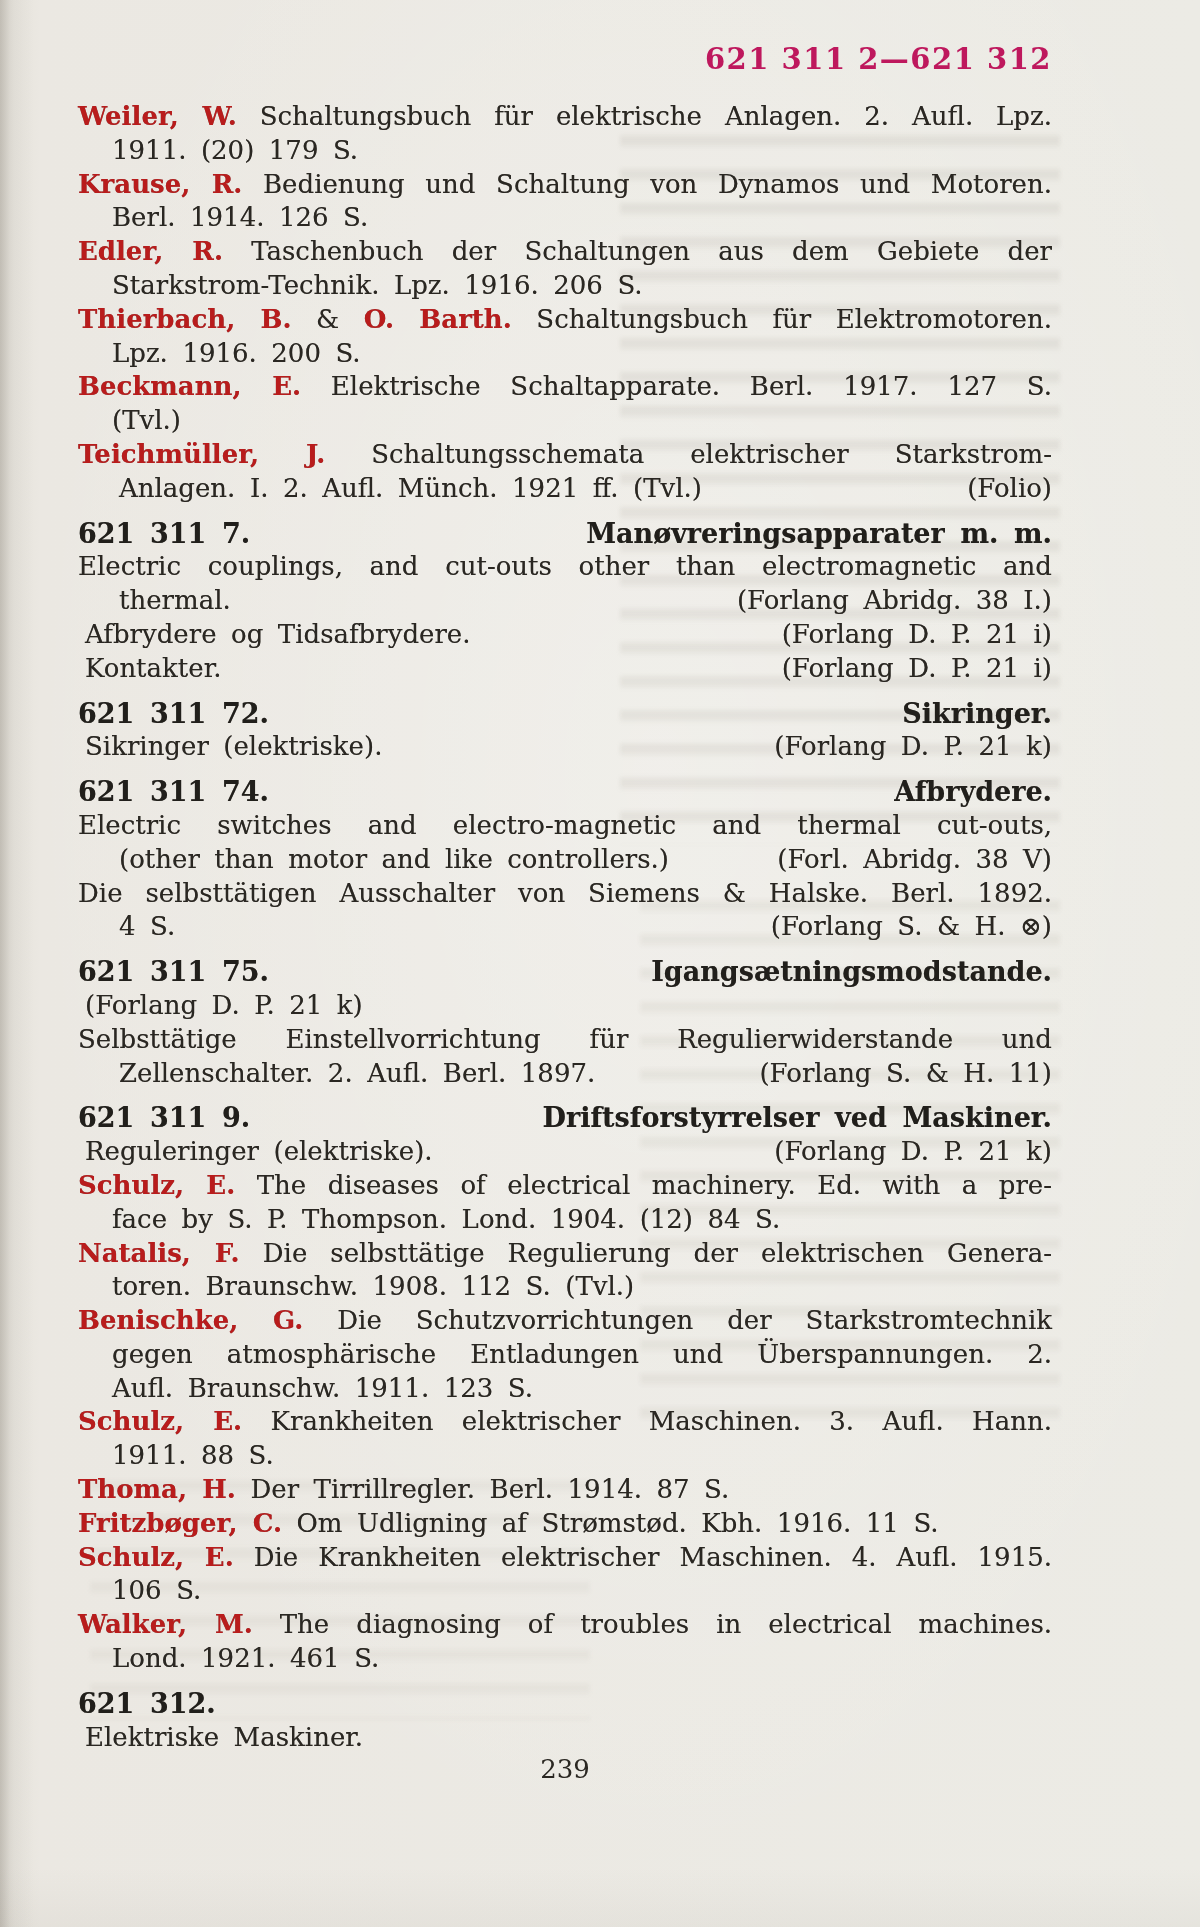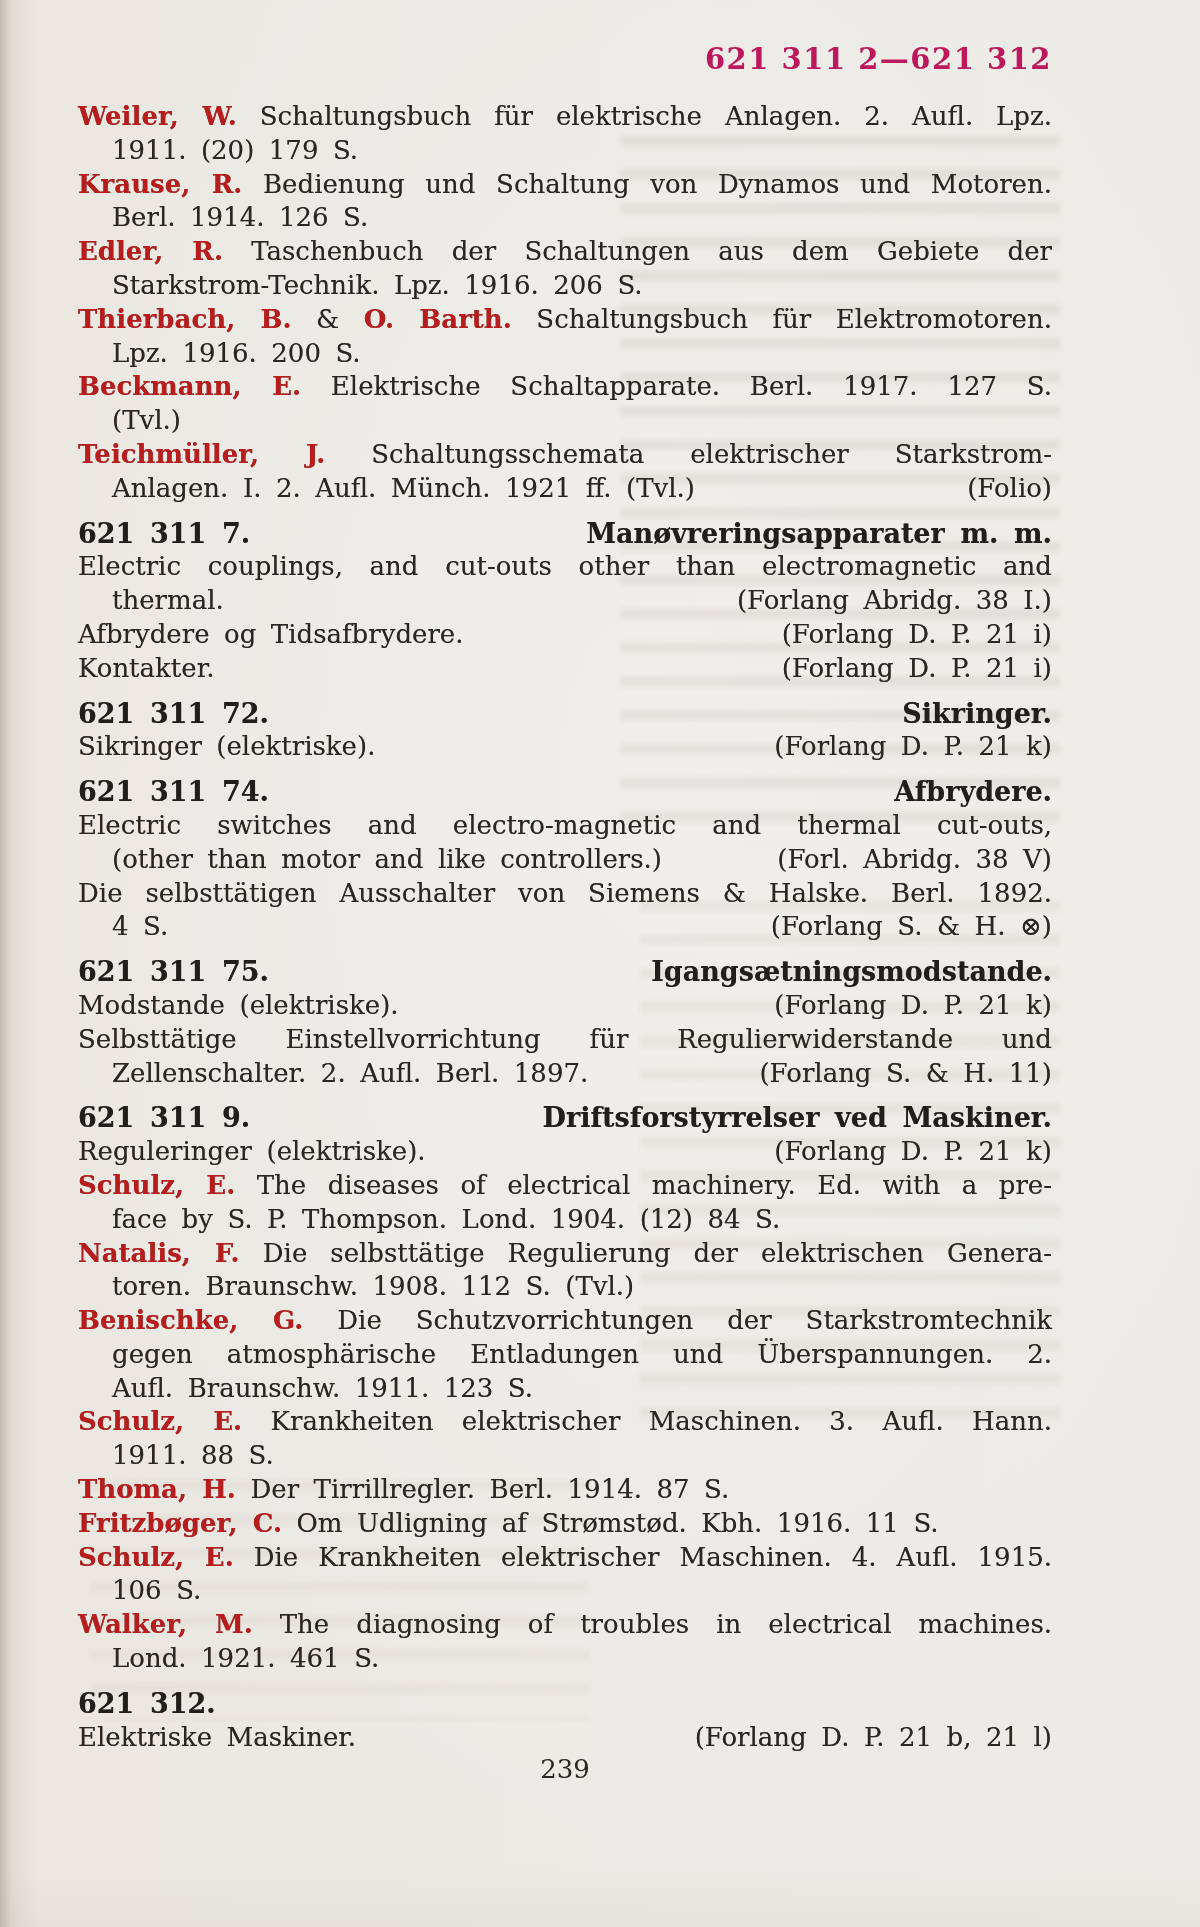--- a/index.html
+++ b/index.html
@@ -59,21 +59,21 @@
     width: 974px;
     font-size: 26px;
     line-height: 33.8px;
     word-spacing: 0.24em;
     text-shadow: 0 0 0.5px rgba(42,39,34,0.55);
   }
   .line { min-height: 33.8px; }
   .line .b { font-weight: 700; color: #b91c1c; }
   .ind { padding-left: 34px; }
   .just { text-align: justify; text-align-last: justify; }
-  .split { display: flex; justify-content: space-between; }
+  .split { display: flex; justify-content: space-between; margin-left: 7px; }
   .split .left { flex: 0 1 auto; }
   .split .ref { flex: 0 0 auto; text-align: right; }
   .section {
     display: flex;
     justify-content: space-between;
     margin-top: 11px;
     font-weight: 700;
     font-size: 27px;
     color: #211f1b;
   }
@@ -150,21 +150,20 @@
     <div class="line just"><span class="left"><span>Die selbsttätigen Ausschalter von Siemens &amp; Halske. Berl. 1892.</span></span></div>
     <div class="line ind split">
       <span class="left"><span>4 S.</span></span>
       <span class="ref">(Forlang S. &amp; H. ⊗)</span>
     </div>
     <div class="line section">
       <span>621 311 75.</span>
       <span>Igangsætningsmodstande.</span>
     </div>
     <div class="line split">
-      <span class="left"><span>Modstande (elektriske).</span></span>
       <span class="ref">(Forlang D. P. 21 k)</span>
     </div>
     <div class="line just"><span class="left"><span>Selbsttätige Einstellvorrichtung für Regulierwiderstande und</span></span></div>
     <div class="line ind split">
       <span class="left"><span>Zellenschalter. 2. Aufl. Berl. 1897.</span></span>
       <span class="ref">(Forlang S. &amp; H. 11)</span>
     </div>
     <div class="line section">
       <span>621 311 9.</span>
       <span>Driftsforstyrrelser ved Maskiner.</span>
@@ -186,17 +185,16 @@
     <div class="line"><span class="left"><span class="b">Fritzbøger, C.</span><span> Om Udligning af Strømstød. Kbh. 1916. 11 S.</span></span></div>
     <div class="line just"><span class="left"><span class="b">Schulz, E.</span><span> Die Krankheiten elektrischer Maschinen. 4. Aufl. 1915.</span></span></div>
     <div class="line ind"><span class="left"><span>106 S.</span></span></div>
     <div class="line just"><span class="left"><span class="b">Walker, M.</span><span> The diagnosing of troubles in electrical machines.</span></span></div>
     <div class="line ind"><span class="left"><span>Lond. 1921. 461 S.</span></span></div>
     <div class="line section">
       <span>621 312.</span>
     </div>
     <div class="line split">
       <span class="left"><span>Elektriske Maskiner.</span></span>
-      <span class="ref">(Forlang D. P. 21 b, 21 l)</span>
     </div>
   </div>
 
 <div class="page-number">239</div>
 
 </body></html>

